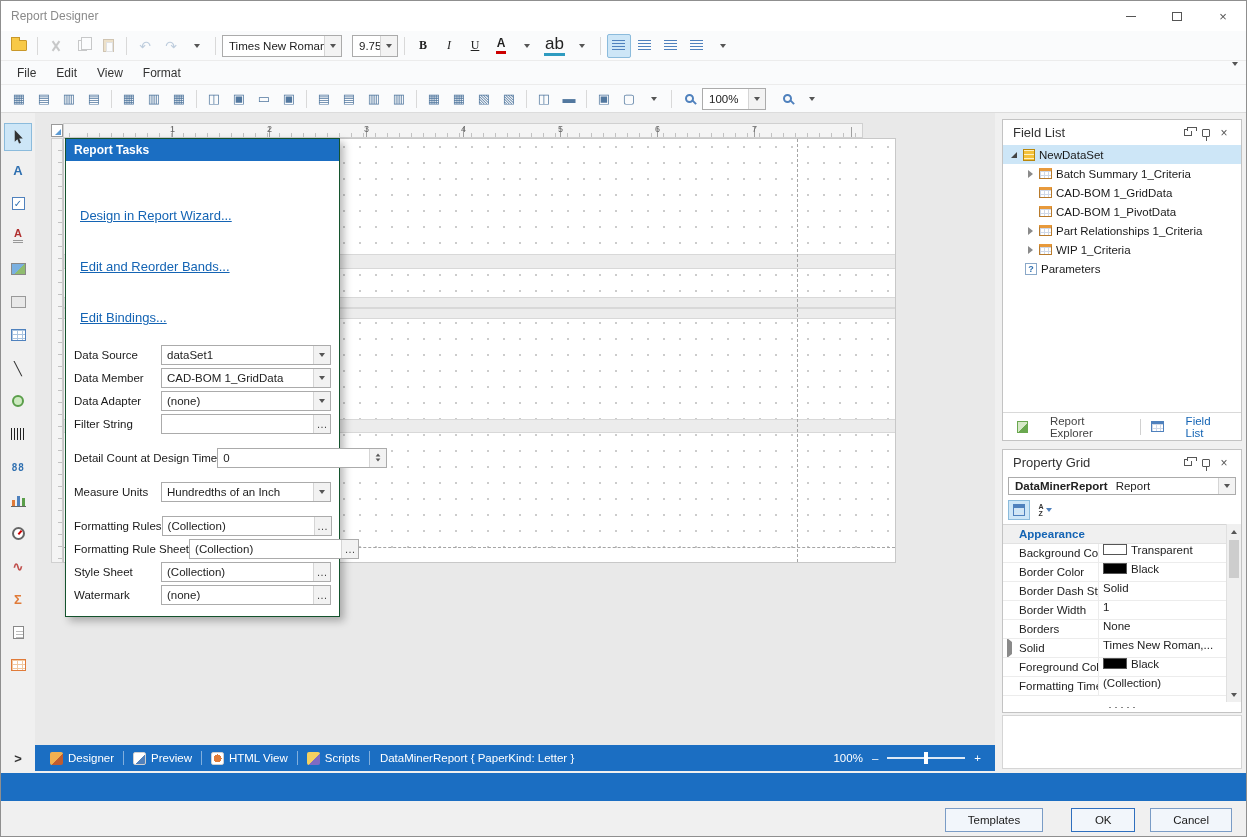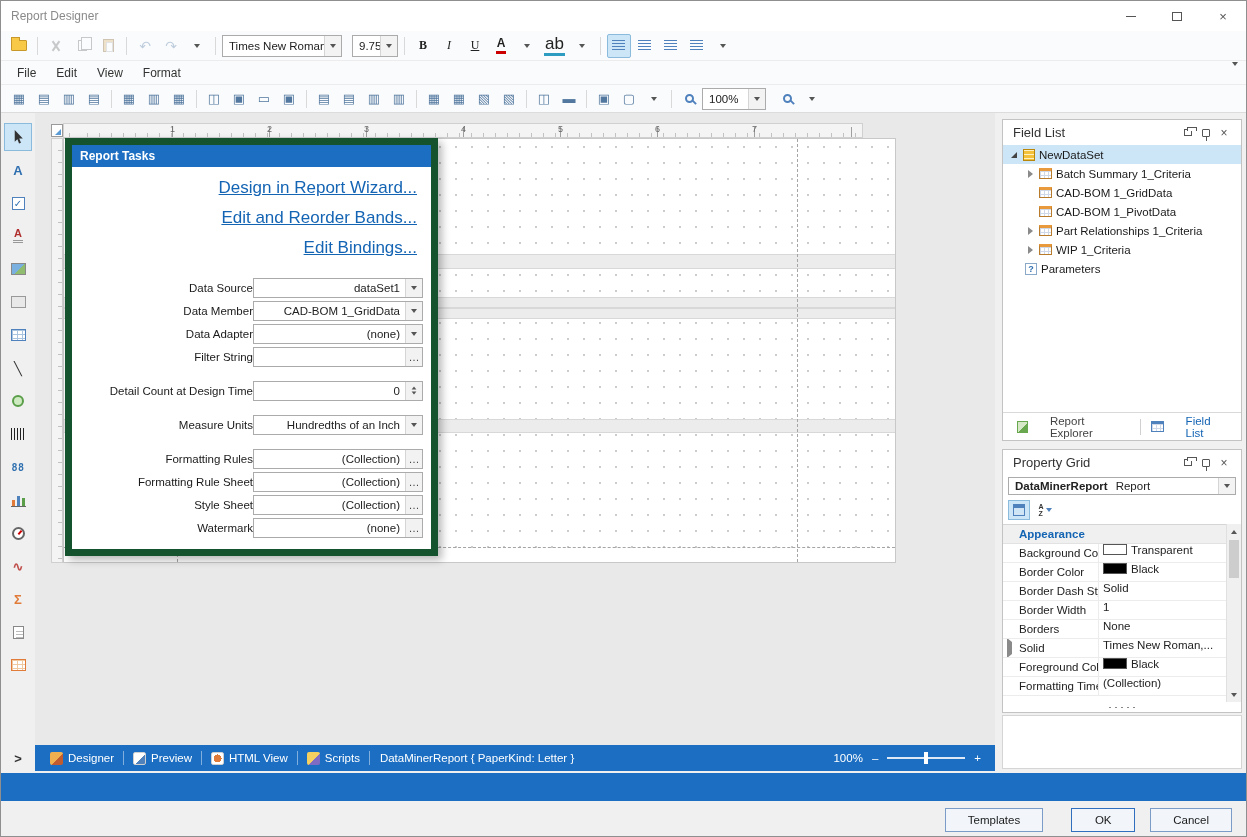--- a/index.html
+++ b/index.html
@@ -95,24 +95,24 @@
     background-image:repeating-linear-gradient(180deg,transparent 0 11px,#c2c2c2 11px 12px); background-size:4px 100%; background-position:right 0 top 0; background-repeat:no-repeat; }
   .page { position:absolute; left:28px; top:25px; width:833px; height:425px; background-color:#fff; border:1px solid #c8c8c8;
     background-image:radial-gradient(#cccccc 0.8px,transparent 1px); background-size:16px 16px; }
   .band-strip { position:absolute; left:0; right:0; background:#ececec; border-top:1px solid #d8d8d8; border-bottom:1px solid #d8d8d8; }
   .bs1 { top:115px; height:15px; } .bs2 { top:158px; height:11px; } .bs3 { top:169px; height:11px; } .bs4 { top:280px; height:14px; }
   .margin-line { position:absolute; left:733px; top:0; bottom:0; border-left:1px dashed #a5a5a5; }
   .dash-v2 { position:absolute; left:113px; top:358px; bottom:0; border-left:1px dashed #a5a5a5; }
   .dash-h { position:absolute; left:0; right:0; top:408px; border-top:1px dashed #a5a5a5; }
 
   
-  .report-tasks { position:absolute; left:30px; top:25px; width:373px; background:#fff; border:7px solid #14532d; box-shadow:4px 4px 8px rgba(0,0,0,.28); z-index:5;text-align:right; }
+  .report-tasks { position:absolute; left:30px; top:25px; width:275px; background:#fff; border:1px solid #14532d; box-shadow:4px 4px 8px rgba(0,0,0,.28); z-index:5; }
   .rt-header { height:22px; background:#1b6ec2; color:#fff; font-weight:bold; font-size:12px; display:flex; align-items:center; padding-left:8px; }
   .rt-links { padding:11px 14px 4px; }
-  .rt-link { display:block; color:#1464b4; text-decoration:underline; font-size:17px; margin-bottom:10px; }
+  .rt-link { display:block; color:#1464b4; text-decoration:underline; font-size:13px; margin-bottom:10px;margin-top:36px; }
   .rt-fields { padding:4px 4px 10px 0; }
   .rt-row { display:flex; align-items:center; height:23px; }
   .rt-row .lbl { flex:1; font-size:11.5px; padding-left:8px; color:#1a1a1a; white-space:nowrap; }
   .rt-ctrl { width:170px; height:20px; border:1px solid #ababab; background:#fff; display:flex; align-items:center; margin-right:4px; flex:none; }
   .rt-ctrl .val { flex:1; padding:0 5px; font-size:11.5px; white-space:nowrap; overflow:hidden; }
   .rt-ctrl .btn { width:17px; height:100%; border-left:1px solid #d5d5d5; background:#f2f2f2; display:flex; flex-direction:column; align-items:center; justify-content:center; font-size:11px; color:#444; flex:none; gap:1px; }
   .gap11 { height:11px; }
   .spin .tri-up, .spin .tri-dn { transform:scale(.8); }
 
   

